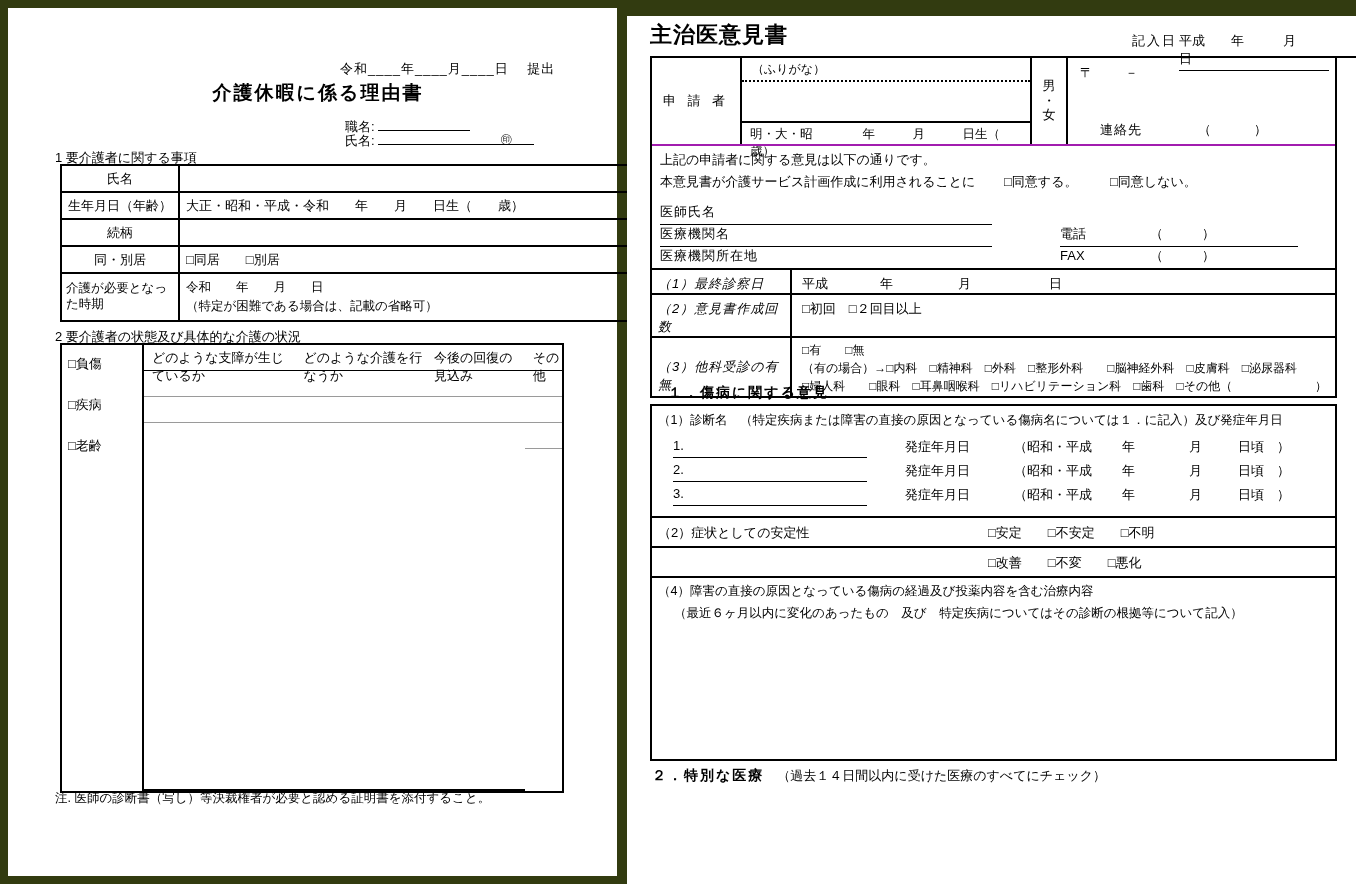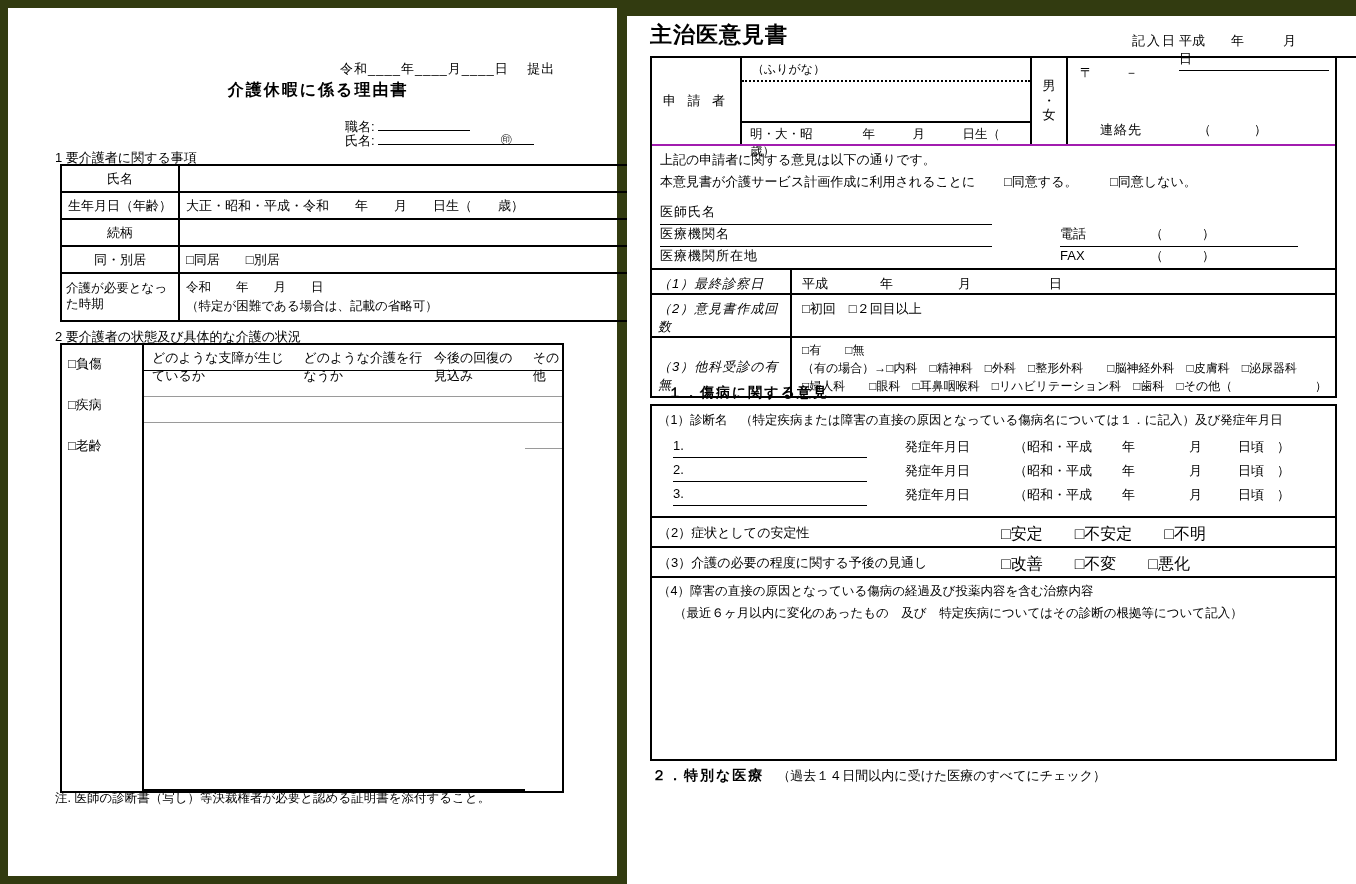--- a/index.html
+++ b/index.html
@@ -11,21 +11,21 @@
     -webkit-font-smoothing:none;
   }
   .page{position:absolute;background:#fff;}
   #left-page{left:8px;top:8px;width:609px;height:868px;}
   #right-page{left:627px;top:0;width:729px;height:884px;margin-top:16px;}
   .abs{position:absolute;}
   .uline{display:inline-block;border-bottom:1px solid #000;}
 
   
   .lp-submit{left:332px;top:52px;font-size:13px;letter-spacing:1px;}
-  .lp-title{left:145px;top:72px;width:330px;text-align:center;font-size:16px;font-weight:bold;letter-spacing:2px;margin:0;}
+  .lp-title{left:145px;top:72px;width:330px;text-align:center;font-size:19px;font-weight:bold;letter-spacing:2px;margin:0;}
   .lp-jobname{left:337px;top:110px;font-size:13px;}
   .lp-name{left:337px;top:124px;font-size:13px;}
   .lp-sec-title{font-size:13px;}
   table.ltable{border-collapse:collapse;table-layout:fixed;}
   .t1{left:52px;top:156px;width:599px;}
   .t1 td{border:2px solid #000;font-size:13px;height:25px;padding:0 6px;}
   .t1 td.lbl{width:112px;text-align:center;padding:0 2px;}
   .t1 td.lbl.tleft{text-align:left;padding:0 4px;font-size:12.5px;line-height:1.25;font-family:Liberation Serif, serif;}
   .t1 .val2{line-height:1.55;font-size:12.5px;}
   .t2{left:52px;top:335px;width:500px;height:446px;border:2px solid #000;display:flex;}
@@ -79,21 +79,21 @@
   .diag-onset{position:absolute;left:253px;top:0;}
   .diag-era{position:absolute;left:362px;top:0;}
   .diag-year{position:absolute;left:470px;top:0;}
   .diag-month{position:absolute;left:537px;top:0;}
   .diag-day{position:absolute;left:586px;top:0;}
   .box1-row{position:absolute;left:0;width:100%;border-top:2px solid #000;box-sizing:border-box;}
   .row2{top:110px;height:30px;}
   .row3{top:140px;height:30px;}
   .row4{top:170px;height:187px;}
   .box1-row .rl{position:absolute;left:6px;top:6px;font-size:13px;}
-  .box1-row .ro{position:absolute;left:349px;top:6px;font-size:16px;}
+  .box1-row .ro{position:absolute;left:336px;top:6px;font-size:13px;}
   .row4 .l1{position:absolute;left:6px;top:5px;font-size:12.5px;}
   .row4 .l2{position:absolute;left:22px;top:27px;font-size:12.5px;}
   .sec2-hdr{left:25px;top:751px;font-size:13px;}
   .sec2-hdr b{font-size:14px;letter-spacing:2px;}
 </style>
 </head>
 <body>
 
 <div class="page" id="left-page">
   <div class="abs lp-submit">令和____年____月____日　 提出</div>
@@ -262,21 +262,20 @@
       <span class="diag-year">年</span>
       <span class="diag-month">月</span>
       <span class="diag-day">日頃　）</span>
     </div>
 
     <div class="box1-row row2">
       <span class="rl">（2）症状としての安定性</span>
       <span class="ro">□安定　　□不安定　　□不明</span>
     </div>
     <div class="box1-row row3">
-      <span class="rl">（3）介護の必要の程度に関する予後の見通し</span>
       <span class="ro">□改善　　□不変　　□悪化</span>
     </div>
     <div class="box1-row row4">
       <span class="l1">（4）障害の直接の原因となっている傷病の経過及び投薬内容を含む治療内容</span>
       <span class="l2">（最近６ヶ月以内に変化のあったもの　及び　特定疾病についてはその診断の根拠等について記入）</span>
     </div>
   </div>
 
   <div class="abs sec2-hdr"><b>２．特別な医療</b><span>　（過去１４日間以内に受けた医療のすべてにチェック）</span></div>
 

